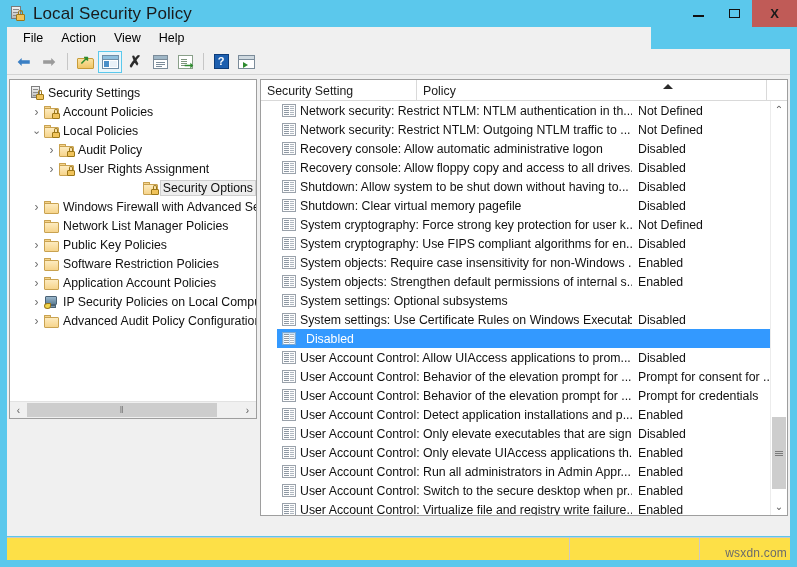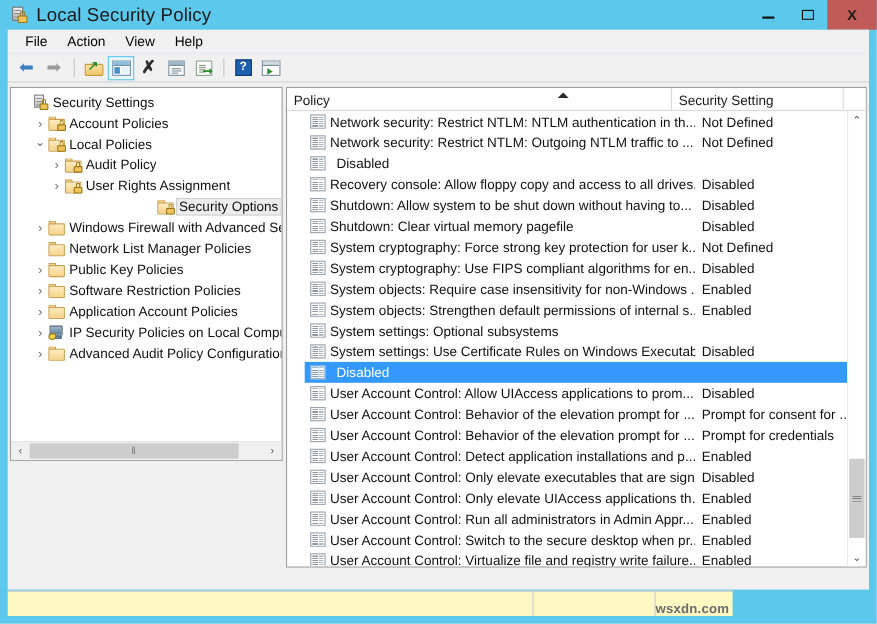--- a/index.html
+++ b/index.html
@@ -107,21 +107,21 @@
   .win-btn .max-glyph {
     width: 11px; height: 9px;
     border: 1.8px solid #111;
     box-sizing: border-box;
   }
 
   
   .menubar {
     position: absolute;
     left: 7px; top: 27px;
-    width: 783px; height: 22px;
+    width: 644px; height: 22px;
     background: #F0F0F0;
     display: flex;
     align-items: center;
     padding-left: 7px;
     box-sizing: border-box;
   }
   .menu-item {
     font-size: 12.5px;
     color: #000;
     padding: 2px 9px;
@@ -610,26 +610,25 @@
     background: repeating-linear-gradient(
       to bottom,
       #7b7b7b 0px, #7b7b7b 1px,
       transparent 1px, transparent 2px);
   }
 
   
   .statusbar {
     position: absolute;
     left: 7px; top: 537px;
-    width: 659px; height: 23px;
-    background: #fef9c3;
+    width: 783px; height: 23px;
+    background: #fde047;
     border-top: 1px solid #c9c9c9;
     box-sizing: border-box;
     display: flex;
-    font-weight: bold;
   }
   .sb-cell {
     height: 100%;
     border-right: 1px solid #c9c9c9;
     box-sizing: border-box;
     display: flex;
     align-items: flex-end;
     justify-content: flex-end;
     font-size: 11px;
     color: #555;
@@ -849,43 +848,44 @@
         <div class="h-arrow">‹</div>
         <div class="h-track">
           <div class="h-thumb">‖</div>
         </div>
         <div class="h-arrow">›</div>
       </div>
     </div>
 
     <div class="list-pane">
       <div class="list-header">
+        <div class="lh-cell lh-setting">
+          <span>Security Setting</span>
+        </div>
         <div class="lh-cell lh-policy">
           <span>Policy</span>
           <span class="sort-arrow"></span>
         </div>
-        <div class="lh-cell lh-setting">
-          <span>Security Setting</span>
-        </div>
         <div class="lh-cell lh-pad"></div>
       </div>
 
       <div class="list-body" id="policy-rows">
           <div class="list-row">
             <span class="policy-ico"></span>
             <span class="cell-policy">Network security: Restrict NTLM: NTLM authentication in th...</span>
             <span class="cell-setting">Not Defined</span>
           </div>
           <div class="list-row">
             <span class="policy-ico"></span>
             <span class="cell-policy">Network security: Restrict NTLM: Outgoing NTLM traffic to ...</span>
             <span class="cell-setting">Not Defined</span>
           </div>
           <div class="list-row">
             <span class="policy-ico"></span>
+            <span class="cell-policy">Recovery console: Allow automatic administrative logon</span>
             <span class="cell-setting">Disabled</span>
           </div>
           <div class="list-row">
             <span class="policy-ico"></span>
             <span class="cell-policy">Recovery console: Allow floppy copy and access to all drives...</span>
             <span class="cell-setting">Disabled</span>
           </div>
           <div class="list-row">
             <span class="policy-ico"></span>
             <span class="cell-policy">Shutdown: Allow system to be shut down without having to...</span>

